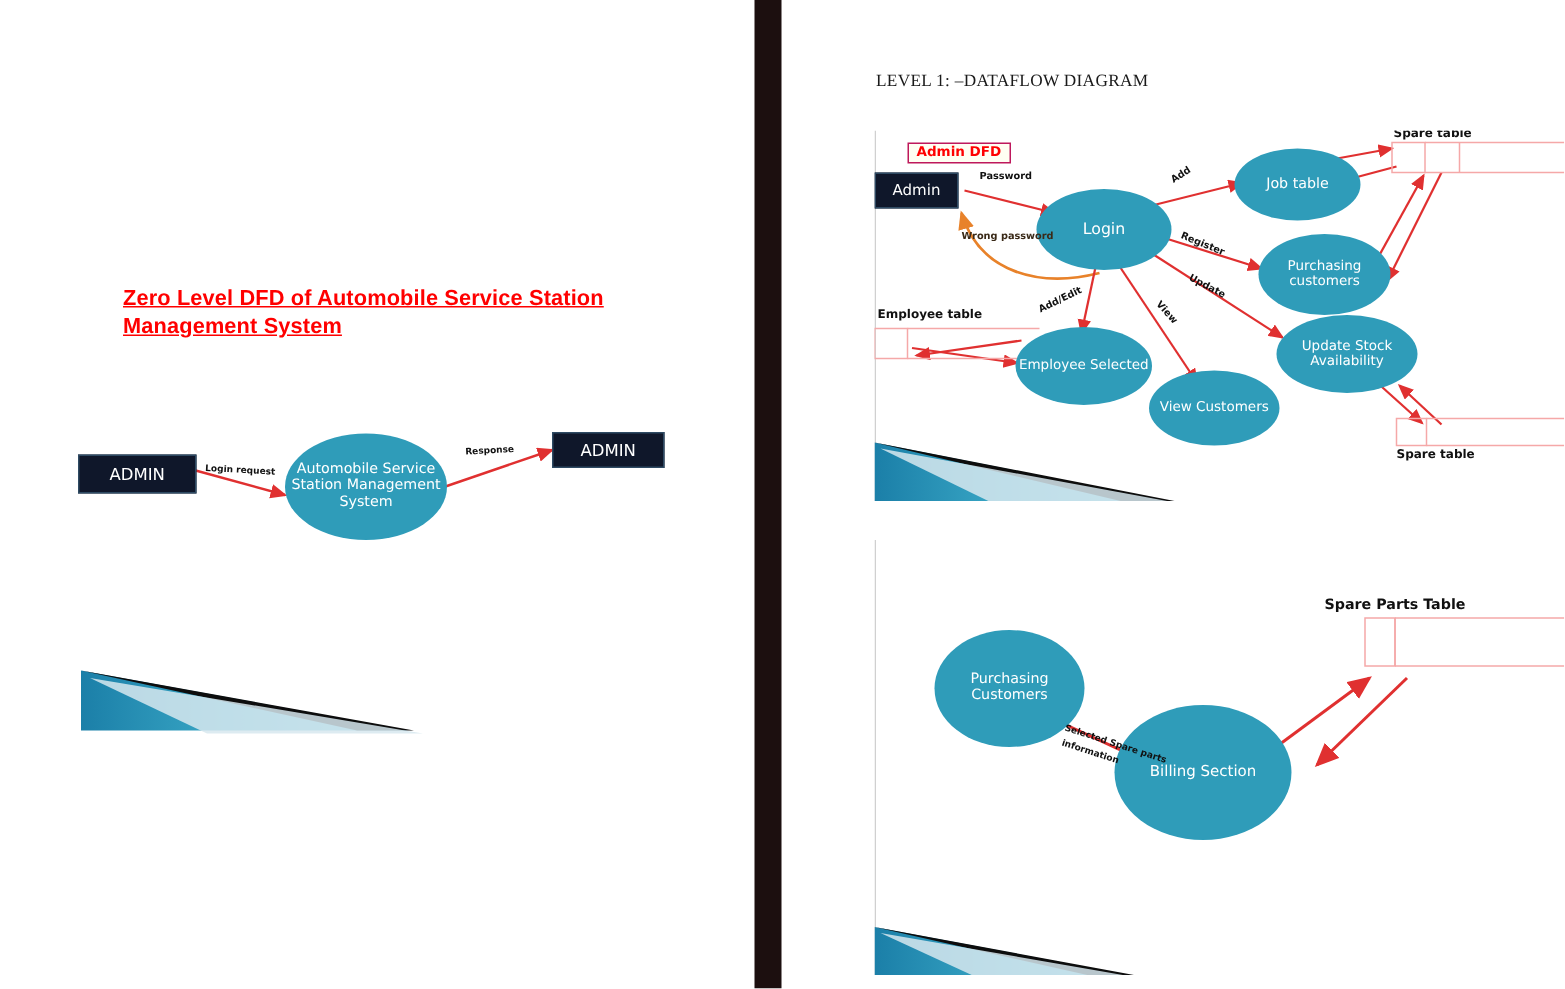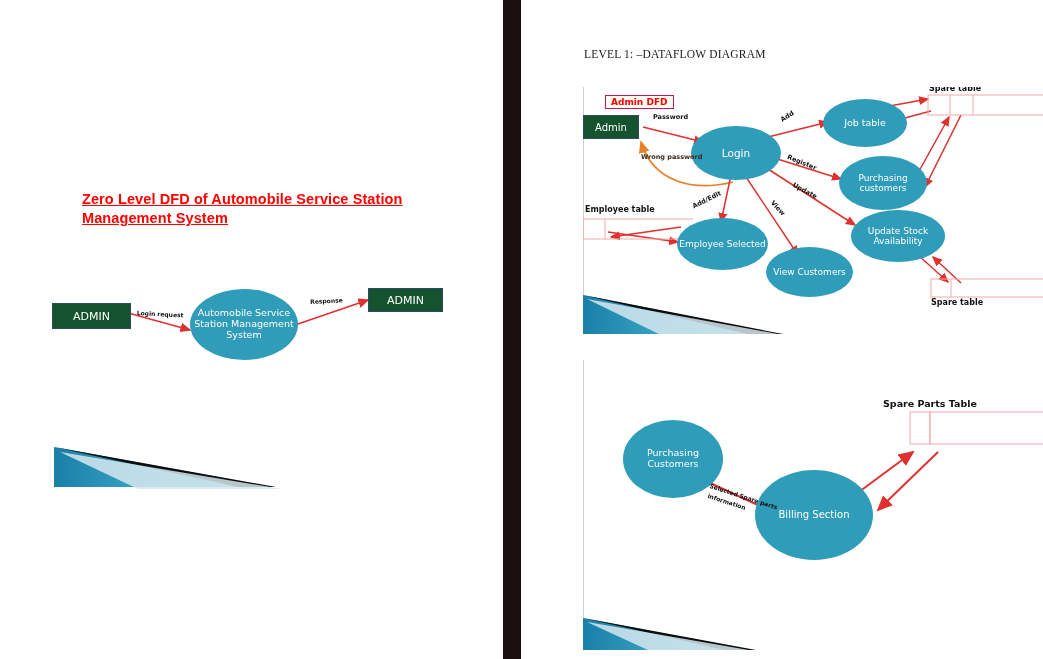--- a/index.html
+++ b/index.html
@@ -75,21 +75,21 @@
     color: #ffffff;
     display: flex;
     align-items: center;
     justify-content: center;
     text-align: center;
     line-height: 1.15;
     font-family: "DejaVu Sans", sans-serif;
   }
   .ext-box {
     position: absolute;
-    background: #14532d;
+    background: #0f172a;
     border: 1px solid #2e4a63;
     color: #ffffff;
     display: flex;
     align-items: center;
     justify-content: center;
     font-family: "DejaVu Sans", sans-serif;
   }
   .flow-label {
     position: absolute;
     font-size: 6.5px;
@@ -296,21 +296,21 @@
       <g stroke="#f5a8a8" stroke-width="1" fill="none">
         <rect x="327" y="52" width="20" height="32"></rect>
         <line x1="347" y1="52" x2="460" y2="52"></line>
         <line x1="347" y1="84" x2="460" y2="84"></line>
         <line x1="347" y1="52" x2="347" y2="84"></line>
       </g>
     </svg>
 
     <div class="ellipse" style="left:40px; top:60px; width:100px; height:78px; font-size:9.5px;">Purchasing Customers</div>
 
-    <div class="ellipse" style="left:172px; top:110px; width:118px; height:90px; font-size:10px;">Billing Section</div>
+    <div class="ellipse" style="left:160px; top:110px; width:118px; height:90px; font-size:10px;">Billing Section</div>
 
     <div class="store-label" style="left:300px; top:38px; font-size:9.5px;">Spare Parts Table</div>
 
     <div class="flow-label" style="left:128px; top:122px; transform:rotate(18deg); font-size:6px;">Selected Spare  parts</div>
     <div class="flow-label" style="left:126px; top:132px; transform:rotate(18deg); font-size:6px;">information</div>
 
     <svg class="swoosh" style="left:0; top:0;" width="460" height="290">
       <defs>
         <linearGradient id="sw3" x1="0" y1="0" x2="1" y2="0">
           <stop offset="0%" stop-color="#1b7fa8"></stop>

